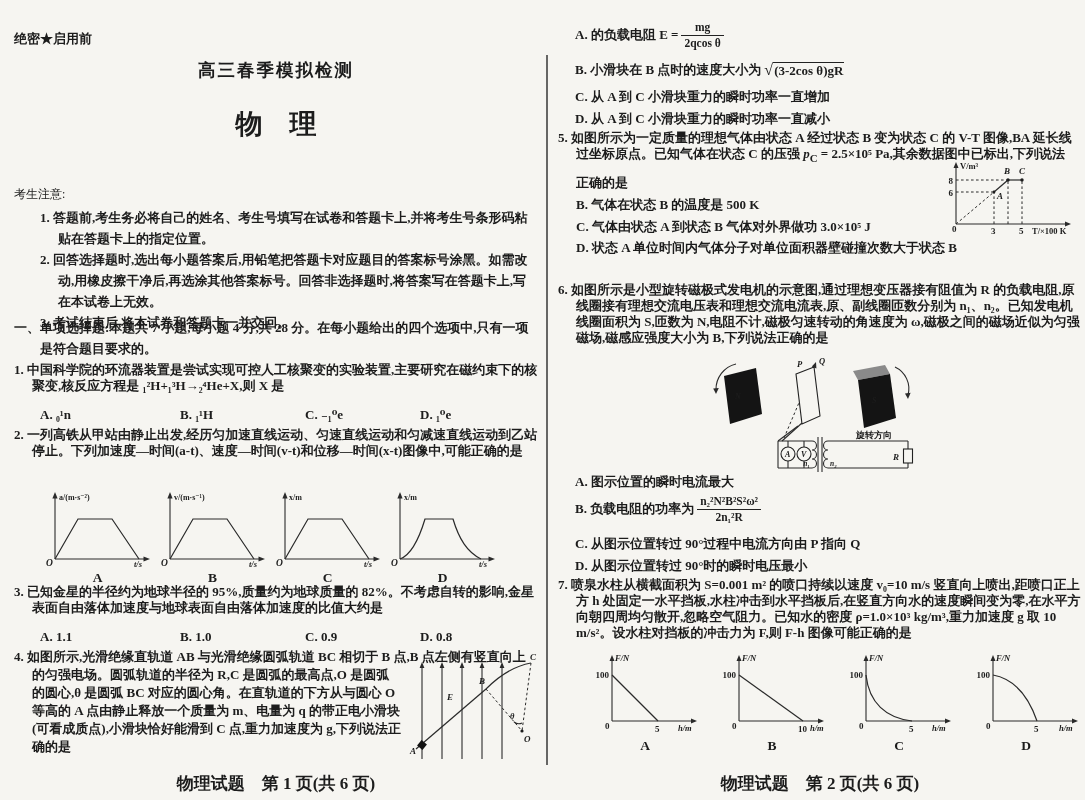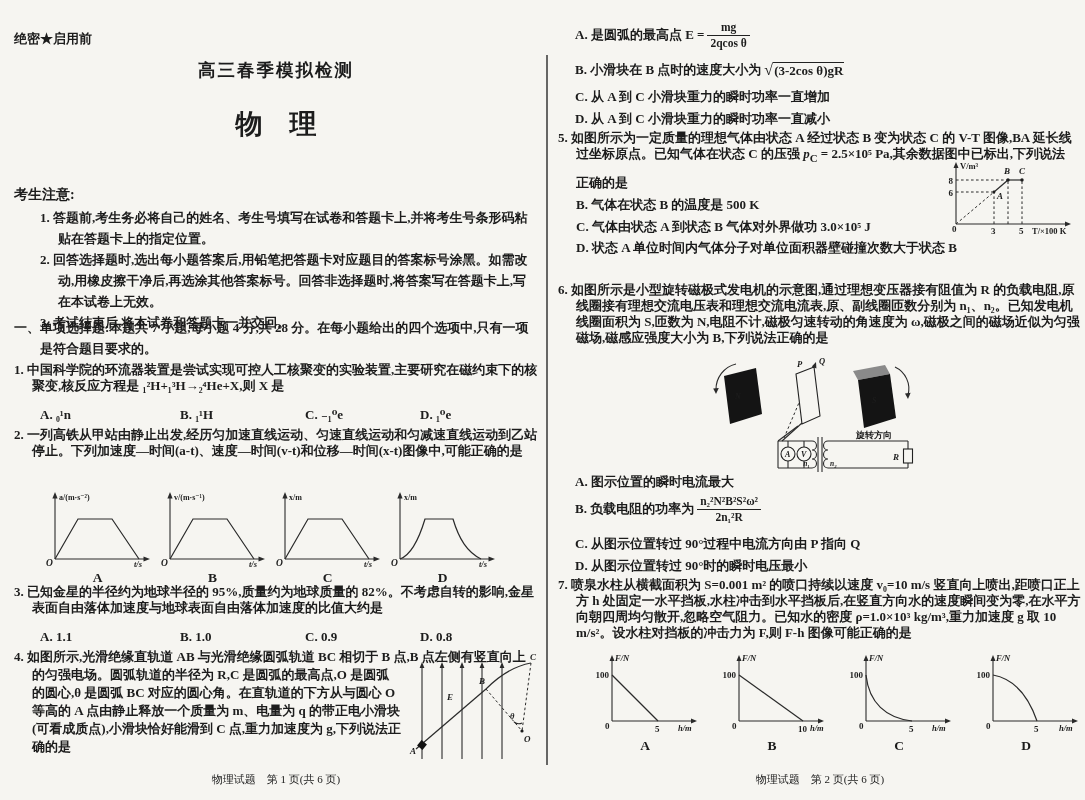--- a/index.html
+++ b/index.html
@@ -11,21 +11,21 @@
   }
   .sheet{position:relative;width:1085px;height:800px;background:#f6f5f1;}
   .pg{position:absolute;top:0;height:584px;}
   #page1{left:14px;width:524px;}
   #page2{left:558px;width:524px;}
   .divider{position:absolute;left:546px;top:55px;width:2px;height:710px;background:#4c4c4c;opacity:.85;}
   .abs{position:absolute;left:0;right:0;}
   .classified{font-size:13px;font-weight:700;}
   .exam-title{text-align:center;font-size:17.5px;font-weight:700;letter-spacing:2px;}
   .subject{text-align:center;font-size:27px;font-weight:700;}
-  .notice-head{font-size:14px;font-weight:700;}
+  .notice-head{font-size:12px;font-weight:400;}
   .notice{margin-left:26px;padding-left:18px;text-indent:-18px;font-size:13px;line-height:21px;}
   .section{padding-left:26px;text-indent:-26px;font-size:13px;line-height:21px;font-weight:700;}
   .q{padding-left:26px;text-indent:-26px;font-size:13px;line-height:16px;margin:0;}
   .q2{padding-left:18px;text-indent:-18px;}
   .cont{font-size:13px;line-height:15px;}
   .opt-row{display:flex;font-size:13px;line-height:18px;}
   .opt-row .o1{width:140px;}
   .opt-row .o2{width:125px;}
   .opt-row .o3{width:115px;}
   .graph-row{display:flex;}
@@ -34,21 +34,21 @@
   .graph-cell2{width:120px;text-align:center;}
   .glabel{font-size:13.5px;margin-top:3px;}
   .optline{margin-left:18px;font-size:13px;line-height:21.5px;}
   .optline17{margin-left:17px;font-size:13px;line-height:21px;}
   .mathline{display:flex;align-items:center;margin-left:17px;font-size:13px;}
   .frac{display:inline-flex;flex-direction:column;text-align:center;font-size:11.5px;line-height:1.3;margin:0 3px;vertical-align:middle;}
   .frac .num{border-bottom:1.3px solid #222;padding:0 3px;}
   .frac .den{padding:0 3px;}
   .rad{font-size:16px;margin-left:3px;font-weight:400;}
   .sqrt-body{border-top:1.3px solid #222;padding:0 1px;}
-  .footer{text-align:center;font-size:11px;font-weight:400;}
+  .footer{text-align:center;font-size:17px;font-weight:700;}
   .fig-right{float:right;margin:-14px 0 0 8px;}
   svg{overflow:visible;display:block;}
   svg text{font-family:"Liberation Serif","DejaVu Serif",serif;fill:#1c1c1c;}
   .ax{stroke:#2a2a2a;stroke-width:1.1;fill:none;}
   .crv{stroke:#2a2a2a;stroke-width:1.2;fill:none;}
   .dsh{stroke:#2a2a2a;stroke-width:1;fill:none;stroke-dasharray:2.6,2.4;}
   .ah{fill:#2a2a2a;stroke:none;}
   .it{font-style:italic;}
 </style>
 </head>
@@ -184,21 +184,21 @@
         <span class="cont">的匀强电场。圆弧轨道的半径为 R,C 是圆弧的最高点,O 是圆弧的圆心,θ 是圆弧 BC 对应的圆心角。在直轨道的下方从与圆心 O 等高的 A 点由静止释放一个质量为 m、电量为 q 的带正电小滑块(可看成质点),小滑块恰好能滑到 C 点,重力加速度为 g,下列说法正确的是</span>
       </div>
     </div>
 
     <div class="abs footer" style="top:772px;">物理试题　第 1 页(共 6 页)</div>
   </div>
 
   <div class="pg" id="page2">
 
     <div class="abs mathline" style="top:20px;">
-      <span>A. 是圆弧的最高点 E =</span>
+      <span>A. 的负载电阻 E =</span>
       <span class="frac">
         <span class="num">mg</span>
         <span class="den">2qcos θ</span>
       </span>
     </div>
     <div class="abs mathline" style="top:61px;">
       <span>B. 小滑块在 B 点时的速度大小为</span>
       <span class="rad">√</span>
       <span class="sqrt-body">(3-2cos θ)gR</span>
     </div>

